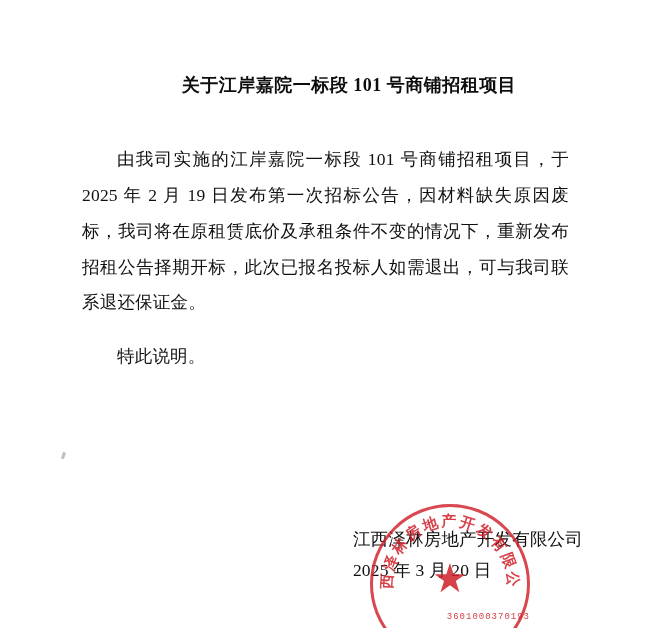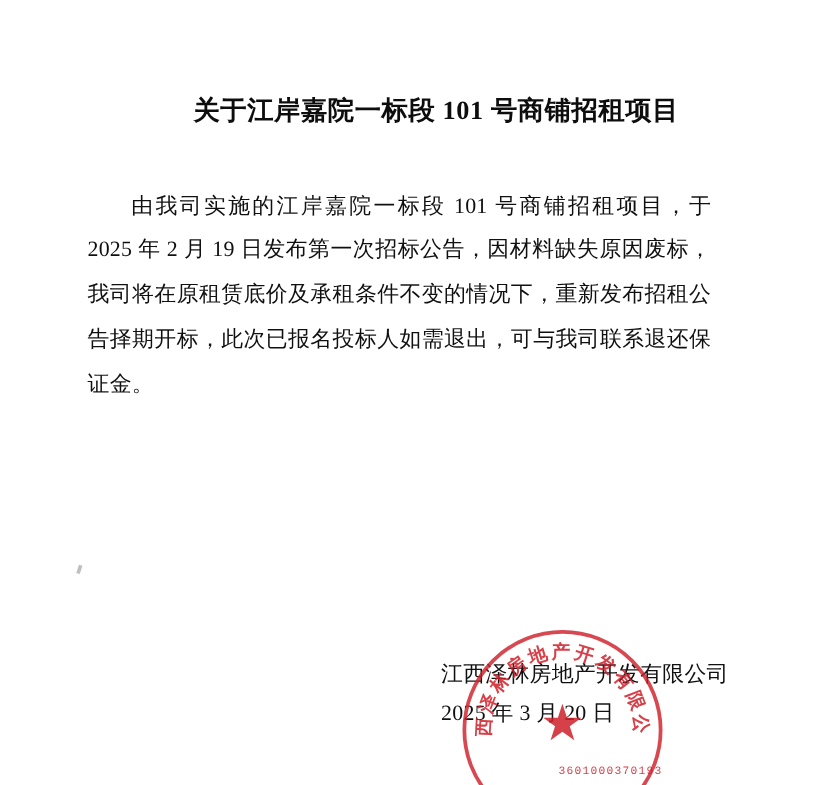--- a/index.html
+++ b/index.html
@@ -21,29 +21,30 @@
     height: 628px;
     box-sizing: border-box;
     padding: 0;
   }
   .title-block {
     margin-top: 72px;
     text-align: center;
     line-height: 1.55;
   }
   .title-line {
-    font-size: 21px;
+    font-size: 18px;
     font-weight: bold;
     letter-spacing: 0.5px;
     color: #0d0d0d;
     margin-left: 33px;
   }
   .body-block {
     margin-top: 42px;
     padding: 0 96px 0 70px;
+    margin-left: 12px;
   }
   .para {
     font-size: 17.5px;
     line-height: 2.05;
     text-align: justify;
     text-justify: inter-ideograph;
     color: #101010;
     letter-spacing: 0.2px;
   }
   .para + .para {
@@ -138,20 +139,21 @@
 <body>
 
 <div class="page">
 
   <div class="title-block">
     <div class="title-line">关于江岸嘉院一标段 101 号商铺招租项目</div>
   </div>
 
   <div class="body-block">
     <p class="para indent">由我司实施的江岸嘉院一标段 101 号商铺招租项目，于 2025 年 2 月 19 日发布第一次招标公告，因材料缺失原因废标，我司将在原租赁底价及承租条件不变的情况下，重新发布招租公告择期开标，此次已报名投标人如需退出，可与我司联系退还保证金。</p>
+    <p class="para indent">特此说明。</p>
   </div>
 
   <div class="signature-block">
     <div class="sig-line">江西泽林房地产开发有限公司</div>
     <div class="sig-line sig-date">2025 年 3 月 20 日</div>
   </div>
 
   <div class="seal">
     <div class="seal-ring"></div>
     <svg class="seal-text-svg" viewBox="0 0 160 160">

